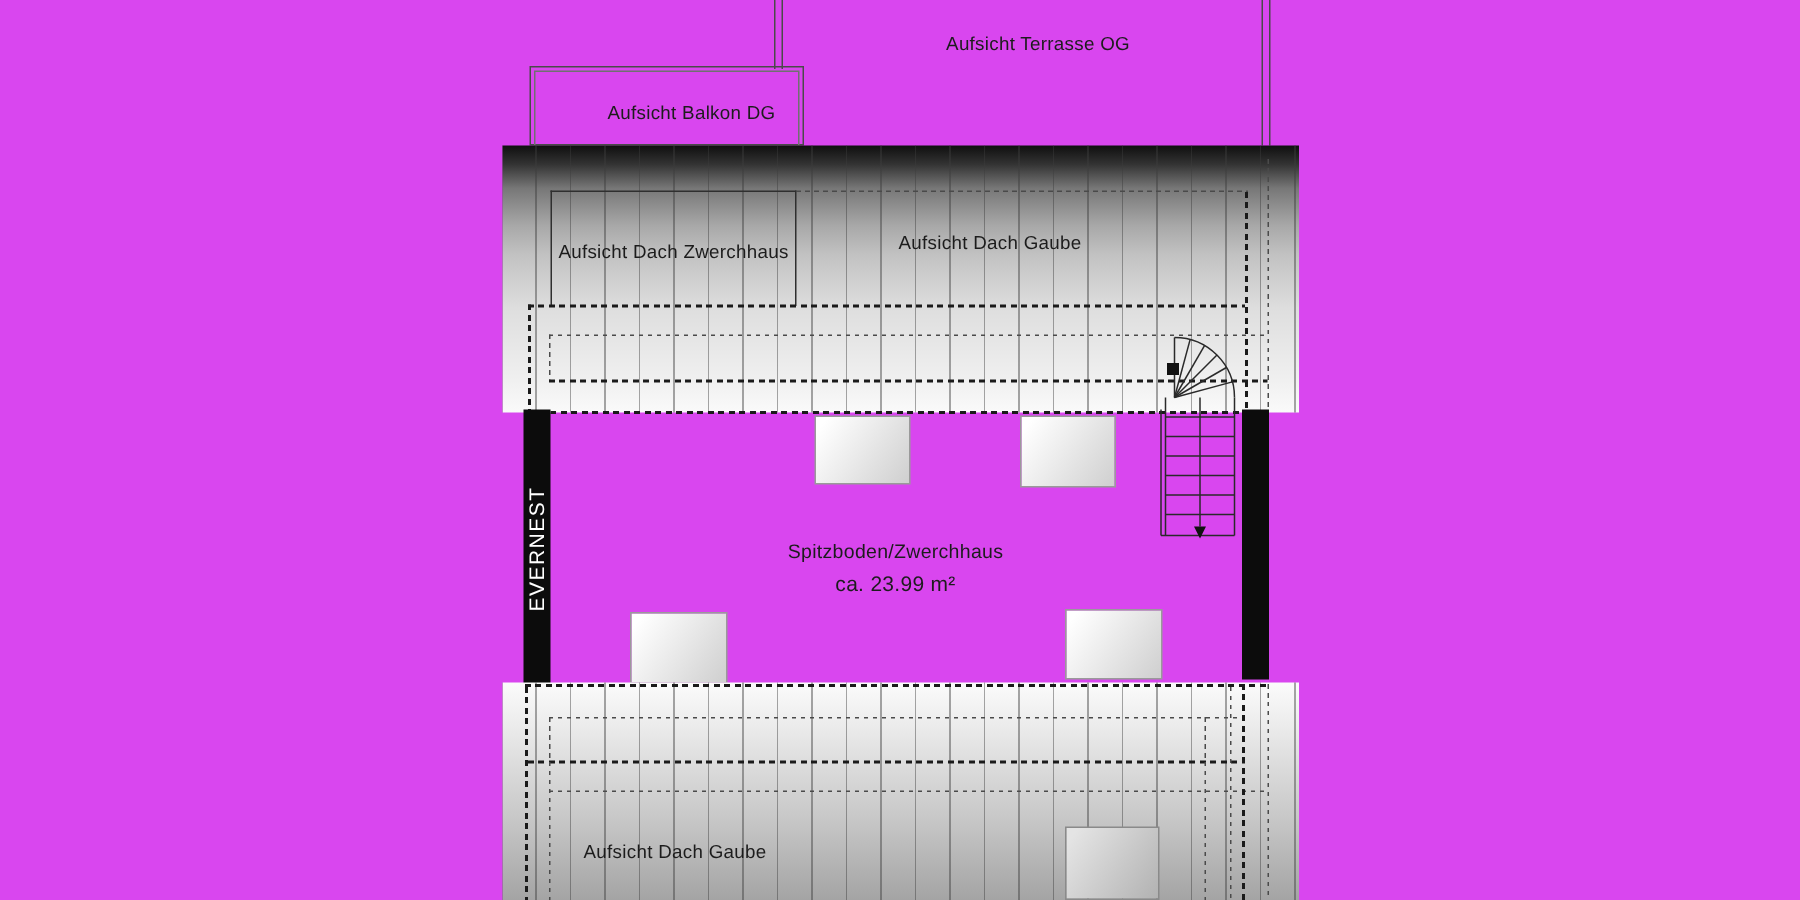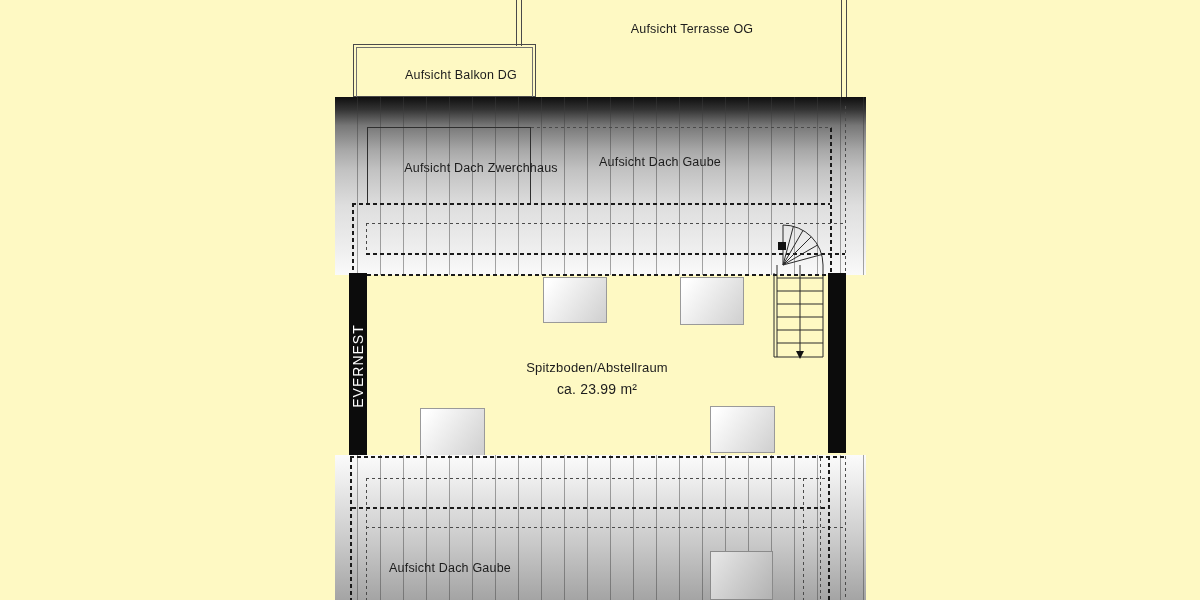--- a/index.html
+++ b/index.html
@@ -1,17 +1,17 @@
 <!DOCTYPE html>
 <html><head>
 <meta charset="utf-8">
 <style>
   html,body{margin:0;padding:0;background:#ffffff;}
   #canvas{
-    position:relative;width:1200px;height:600px;background:#fef9c3;
+    position:relative;width:1200px;height:600px;background:#d946ef;
     overflow:hidden;font-family:"Liberation Sans",sans-serif;color:#1c1c1c;
   }
   .abs{position:absolute;}
   .label{
     position:absolute;transform:translateX(-50%);white-space:nowrap;
     font-size:12.5px;color:#1c1c1c;letter-spacing:.2px;
   }
   
   .roof-top{
     left:335px;top:97px;width:531px;height:178px;
@@ -80,34 +80,34 @@
   <div class="abs dash-h-light" style="left:531px;top:127px;width:301px;"></div>
   <div class="abs dash-v" style="left:830px;top:128px;height:146px;"></div>
   <div class="abs dash-v-light" style="left:845px;top:106px;height:168px;"></div>
   <div class="abs dash-v" style="left:352px;top:203px;height:71px;"></div>
   <div class="abs dash-v-light" style="left:366px;top:223px;height:30px;"></div>
   <div class="abs dash-h" style="left:352px;top:203px;width:478px;"></div>
   <div class="abs dash-h-light" style="left:366px;top:223px;width:479px;"></div>
   <div class="abs dash-h" style="left:366px;top:253px;width:479px;"></div>
   <div class="abs dash-h" style="left:367px;top:274px;width:461px;"></div>
 
-  <div class="label" style="left:449px;top:161px;margin-left:32px;">Aufsicht Dach Zwerchhaus</div>
+  <div class="label" style="left:449px;top:161px;">Aufsicht Dach Zwerchhaus</div>
   <div class="label" style="left:660px;top:155px;">Aufsicht Dach Gaube</div>
 
   <div class="abs watermark-bar">
     <span class="watermark-text">EVERNEST</span>
   </div>
   <div class="abs wall" style="left:828px;top:273px;width:18px;height:180px;"></div>
 
   <div class="abs skylight" style="left:543px;top:277px;width:64px;height:46px;"></div>
   <div class="abs skylight" style="left:680px;top:277px;width:64px;height:48px;"></div>
   <div class="abs skylight" style="left:420px;top:408px;width:65px;height:48px;"></div>
   <div class="abs skylight" style="left:710px;top:406px;width:65px;height:47px;"></div>
 
-  <div class="label room-name" style="left:597px;top:360px;">Spitzboden/Abstellraum</div>
+  <div class="label room-name" style="left:597px;top:360px;">Spitzboden/Zwerchhaus</div>
   <div class="label room-area" style="left:597px;top:381px;">ca. 23.99 m²</div>
 
   <svg class="abs" style="left:770px;top:218px;" width="60" height="145" viewBox="0 0 60 145">
 
     <line x1="13" y1="7" x2="13" y2="47"></line>
     <path d="M13,7 A40,40 0 0 1 53,47"></path>
     <line x1="13" y1="47" x2="23.4" y2="8.4"></line>
     <line x1="13" y1="47" x2="33" y2="12.4"></line>
     <line x1="13" y1="47" x2="41.3" y2="18.7"></line>
     <line x1="13" y1="47" x2="47.6" y2="27"></line>

